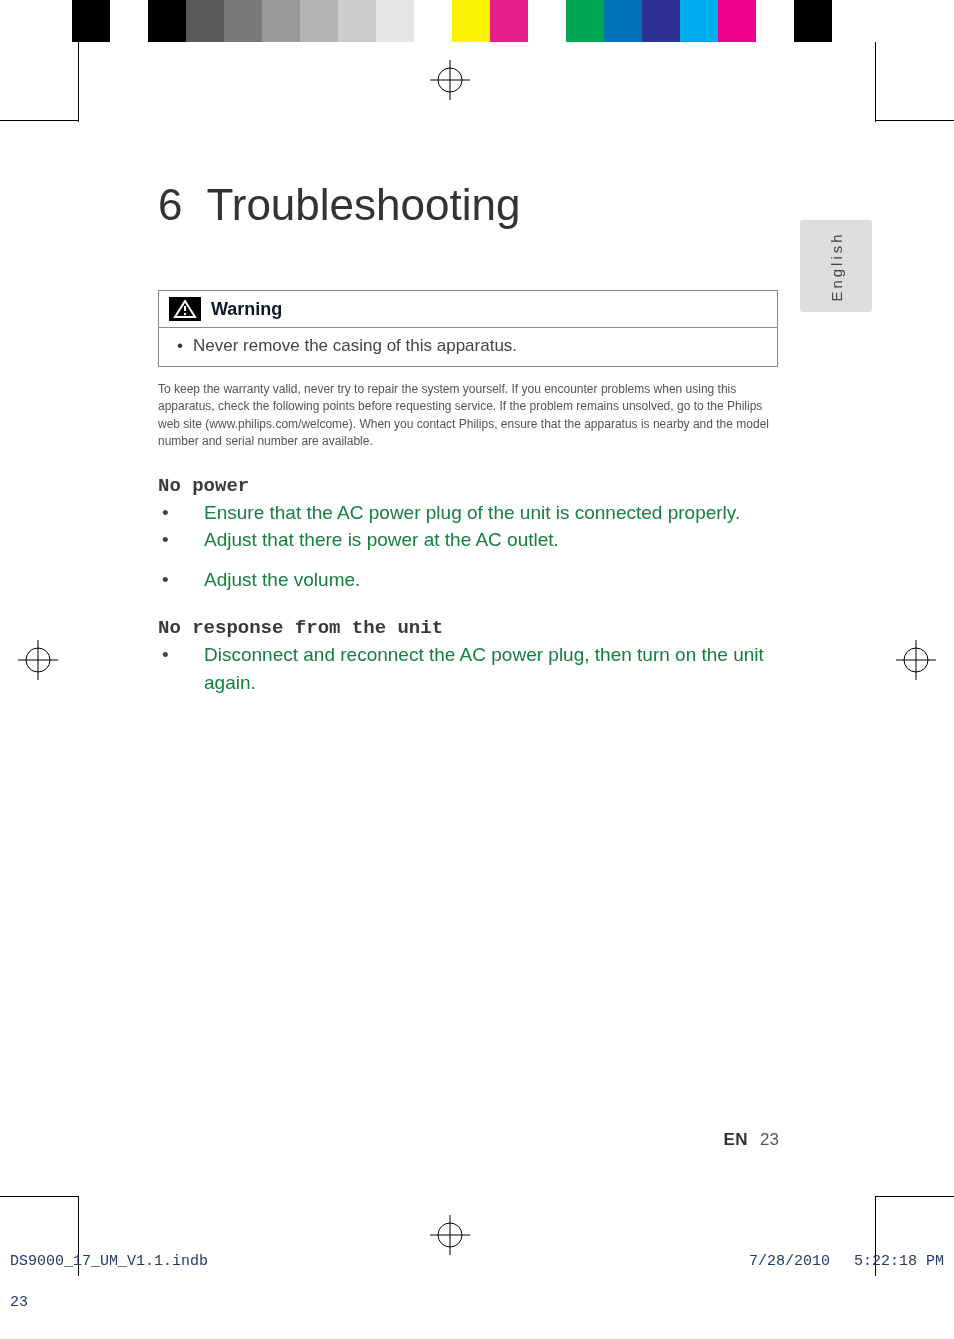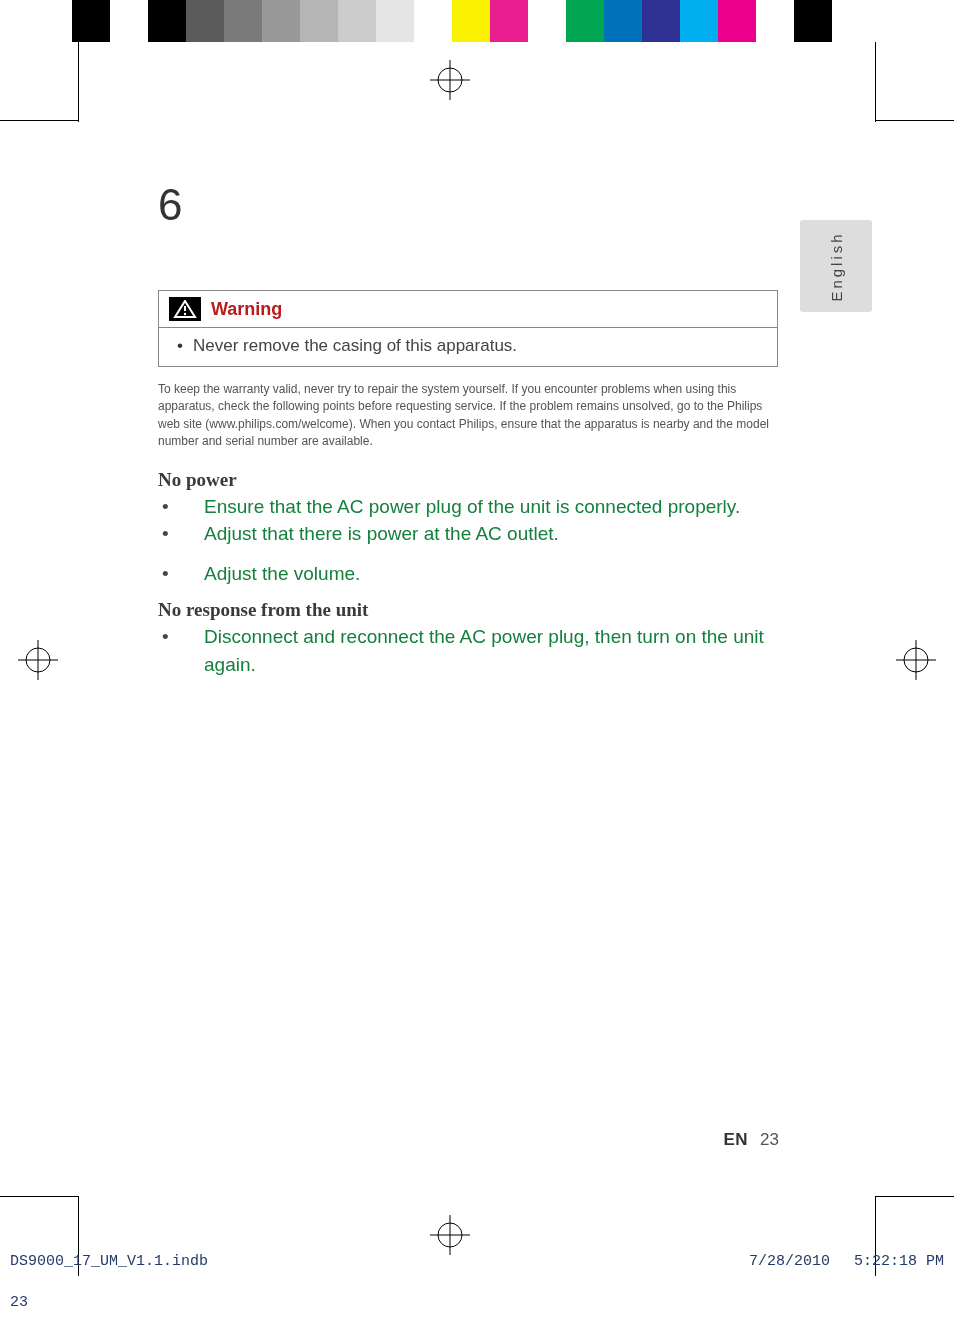--- a/index.html
+++ b/index.html
@@ -90,21 +90,21 @@
       margin-bottom: 14px;
     }
     .warning-head {
       display: flex;
       align-items: center;
       padding: 6px 10px;
       border-bottom: 1px solid #888;
       gap: 10px;
       font-family: 'Gill Sans', 'Segoe UI', Arial, sans-serif;
       font-size: 18px;
-      color: #b91c1c;
+      color: #0f172a;
       font-weight: 600;
     }
     .warning-icon {
       width: 32px;
       height: 24px;
       background: #000;
       display: flex;
       align-items: center;
       justify-content: center;
     }
@@ -119,25 +119,25 @@
     .warning-body .bullet { color: #333; }
     .intro {
       font-family: 'Gill Sans', 'Segoe UI', Arial, sans-serif;
       font-size: 12px;
       line-height: 1.45;
       color: #545454;
       margin-bottom: 18px;
       font-weight: 300;
     }
     .sect-head {
-      font-family: Liberation Serif, serif;
+      font-family: Liberation Mono, monospace;
       font-size: 19px;
       font-weight: 600;
       color: #3a3a3a;
-      margin-top: 6px;
+      margin-top: 24px;
       margin-bottom: 2px;
     }
     ul.tlist {
       list-style: none;
       padding-left: 0;
       margin-bottom: 12px;
     }
     ul.tlist li {
       font-family: 'Gill Sans', 'Segoe UI', Arial, sans-serif;
       font-size: 19px;
@@ -269,20 +269,21 @@
     </svg>
 </div>
 
 <div class="lang-tab">
   <span>English</span>
 </div>
 
 <div class="page">
   <h1 class="chapter-title">
     <span class="num">6</span>
+    <span>Troubleshooting</span>
   </h1>
 
   <div class="warning-box">
     <div class="warning-head">
       <span class="warning-icon">
         <svg viewBox="0 0 24 18" width="24" height="18">
           <polygon points="12,1 22,17 2,17" fill="none" stroke="#fff" stroke-width="2"></polygon>
           <line x1="12" y1="6" x2="12" y2="11" stroke="#fff" stroke-width="2"></line>
           <circle cx="12" cy="14" r="1.2" fill="#fff"></circle>
         </svg>

